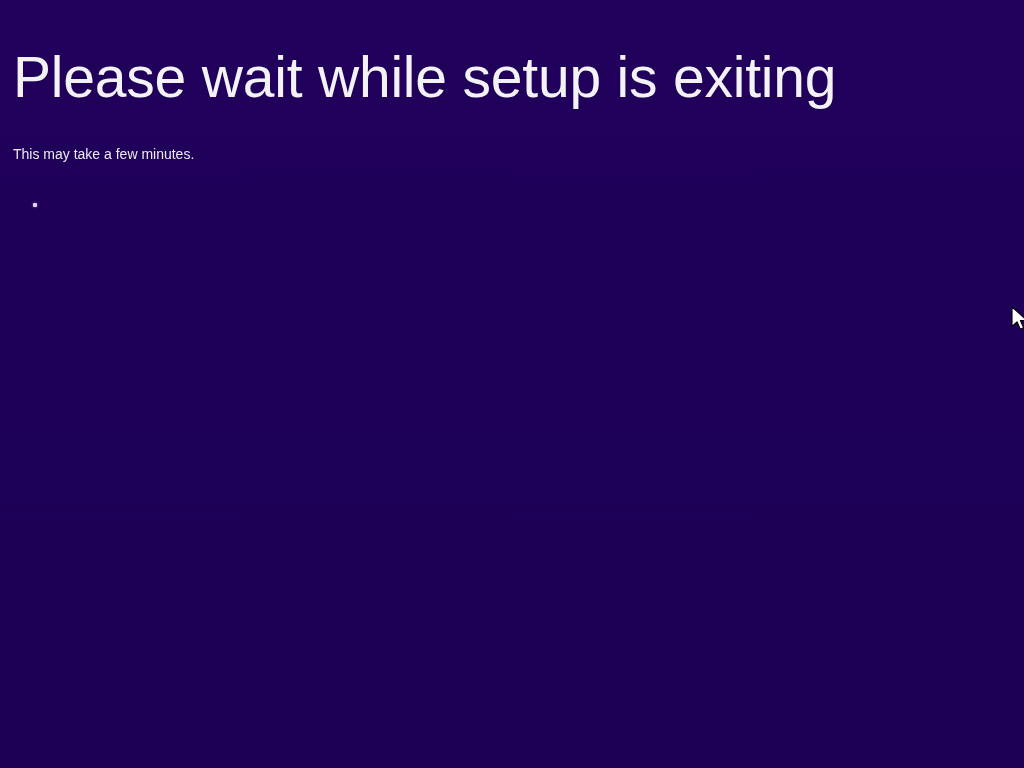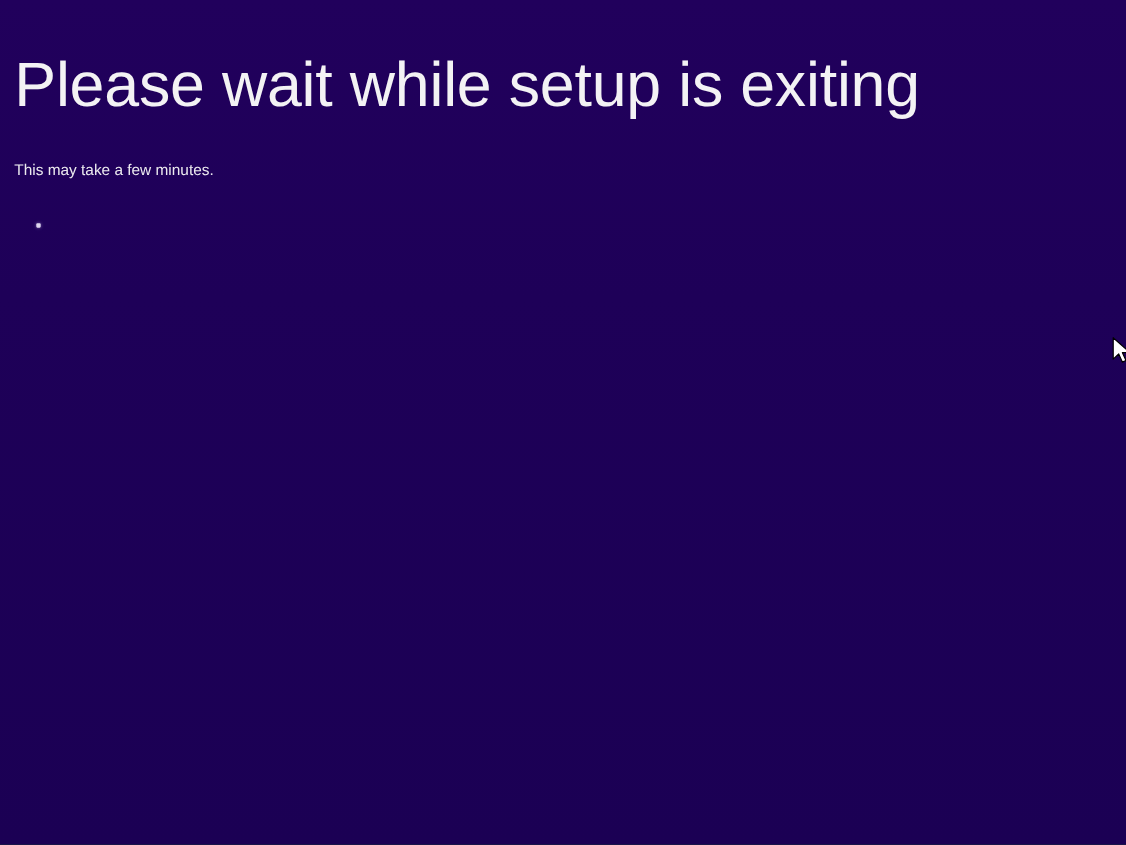--- a/index.html
+++ b/index.html
@@ -12,21 +12,21 @@
   body {
     background: #1d0057;
     font-family: "Liberation Sans", sans-serif;
     -webkit-font-smoothing: antialiased;
   }
 
   #setup-screen {
     position: relative;
     width: 1024px;
     height: 768px;
-    background: #14532d;
+    background: #1d4ed8;
   }
 
   
   #setup-screen::before {
     content: "";
     position: absolute;
     inset: 0;
     background: linear-gradient(180deg, #21005c 0%, #1e0058 35%, #1b0054 100%);
     pointer-events: none;
   }

